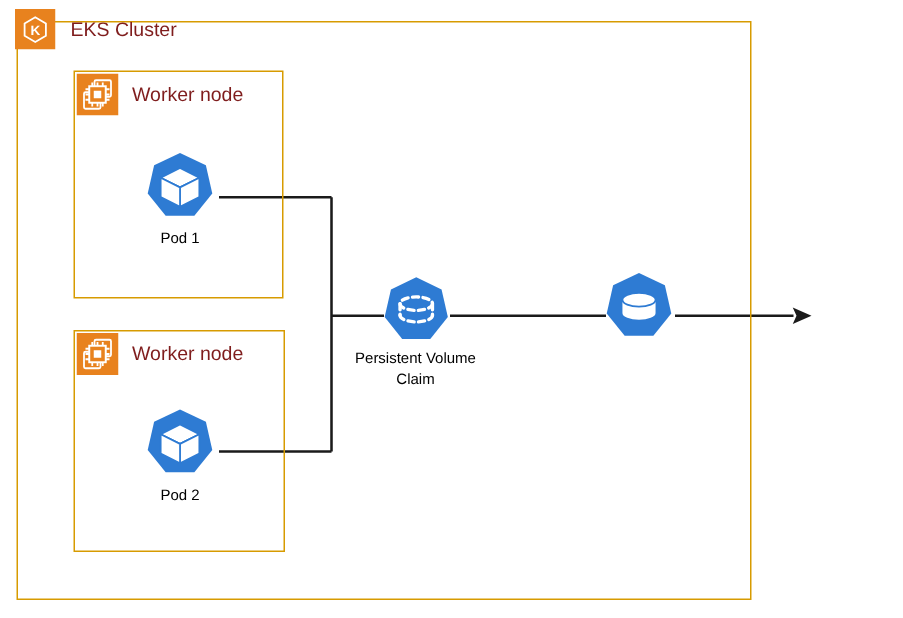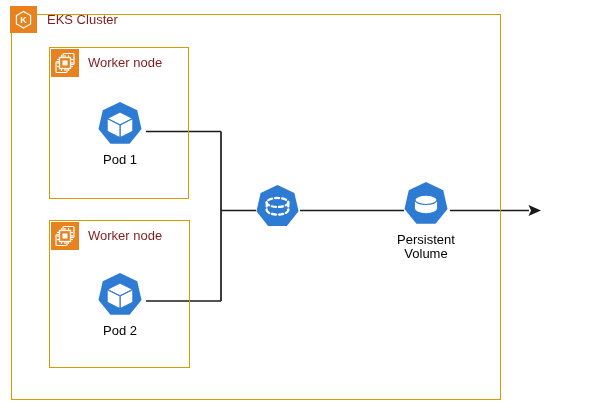--- a/index.html
+++ b/index.html
@@ -24,21 +24,21 @@
   .lbl {
     position: absolute;
     font-size: 13px;
     line-height: 14px;
     color: #7f1d1d;
     white-space: nowrap;
     z-index: 2;
   }
   .lbl-center {
     position: absolute;
-    font-size: 13px;
+    font-size: 10px;
     line-height: 14px;
     color: #000;
     text-align: center;
     z-index: 2;
   }
   #connector-layer {
     position: absolute;
     left: 0; top: 0;
     width: 602px; height: 412px;
     z-index: 1;
@@ -152,24 +152,24 @@
     <svg width="45" height="45" viewBox="0 0 100 100" xmlns="http://www.w3.org/2000/svg">
       <polygon points="50,2 87.5,20.1 96.8,60.7 70.8,93.2 29.2,93.2 3.2,60.7 12.5,20.1" style="fill:var(--k8s-blue,#2E7BD3)"></polygon>
       <g stroke="#fff" stroke-width="5" fill="none" stroke-dasharray="9 6.5" stroke-linecap="round">
         <ellipse cx="50" cy="41" rx="24" ry="10"></ellipse>
         <line x1="26" y1="41" x2="26" y2="58"></line>
         <line x1="74" y1="41" x2="74" y2="58"></line>
         <path d="M26,58 A24,10 0 0 0 74,58"></path>
       </g>
     </svg>
   </div>
+  <div class="lbl-center" style="left:232px; top:233px; width:90px; white-space:normal;">Persistent Volume Claim</div>
 
   <div class="node-icon" style="left:403px; top:181px;">
     <svg width="46" height="46" viewBox="0 0 100 100" xmlns="http://www.w3.org/2000/svg">
       <polygon points="50,2 87.5,20.1 96.8,60.7 70.8,93.2 29.2,93.2 3.2,60.7 12.5,20.1" style="fill:var(--k8s-blue,#2E7BD3)"></polygon>
       <path d="M26,41 L26,60 A24,10 0 0 0 74,60 L74,41 Z" fill="#fff"></path>
       <ellipse cx="50" cy="41" rx="24" ry="10" fill="#fff" style="stroke:var(--k8s-blue,#2E7BD3)" stroke-width="2.5"></ellipse>
     </svg>
   </div>
-  <div class="lbl-center" style="left:381px; top:233px; width:90px; white-space:normal;">Persistent Volume</div>
 
 
 </div>
 
 </body></html>

